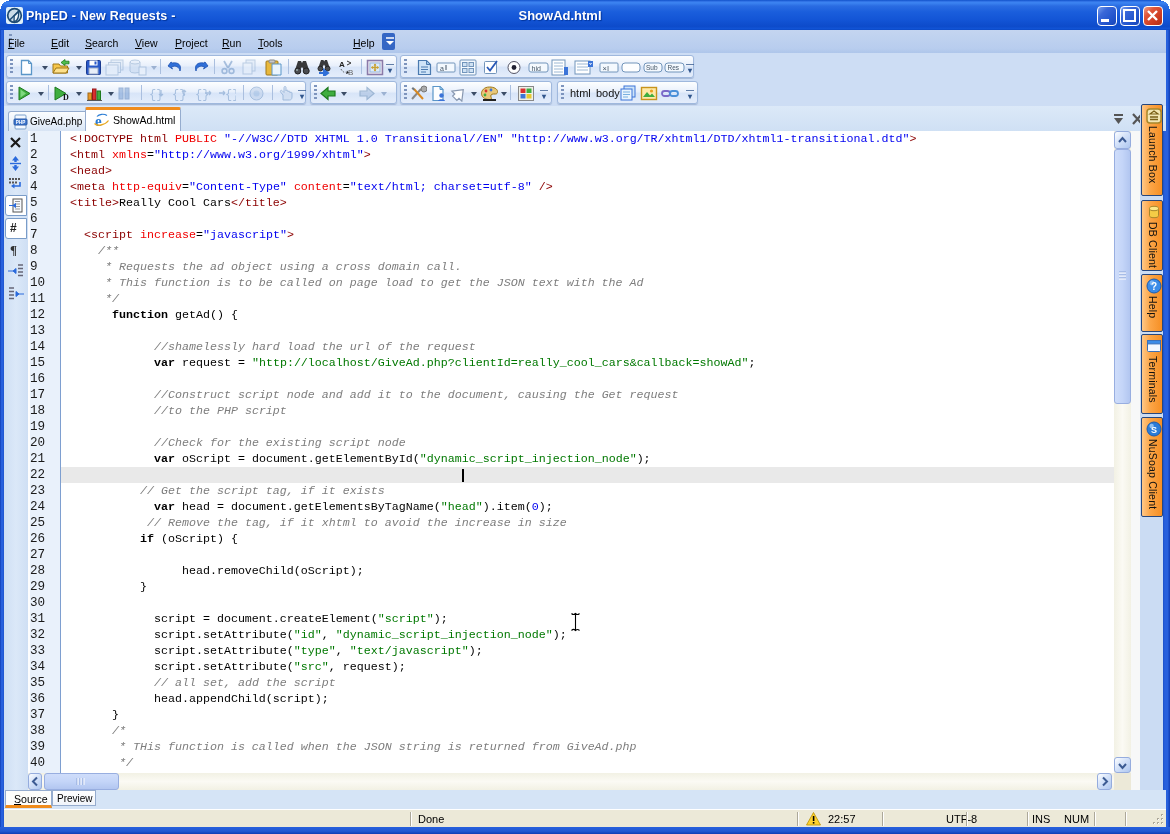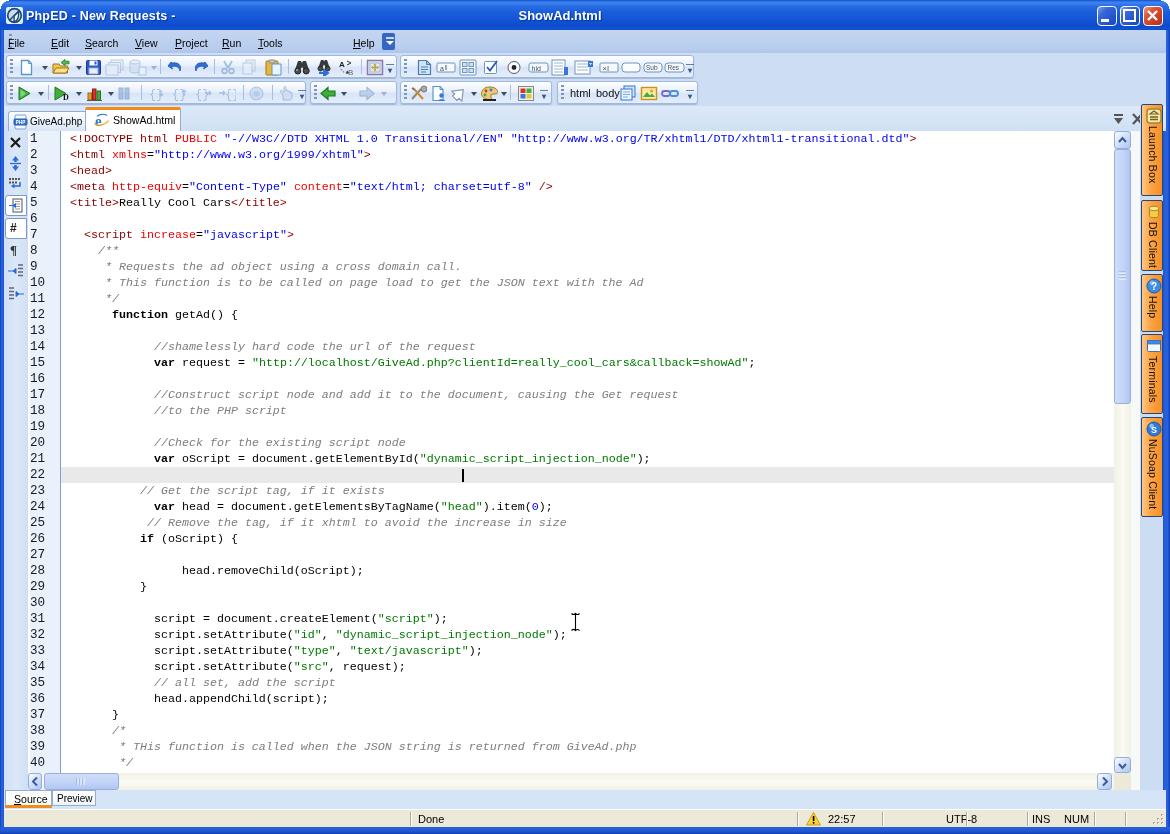--- a/index.html
+++ b/index.html
@@ -616,21 +616,21 @@
 <span class="t">&lt;meta</span> <span class="a">http-equiv</span>=<span class="s">"Content-Type"</span> <span class="a">content</span>=<span class="s">"text/html; charset=utf-8"</span> <span class="t">/&gt;</span>
 <span class="t">&lt;title&gt;</span>Really Cool Cars<span class="t">&lt;/title&gt;</span>
 
   <span class="t">&lt;script</span> <span class="a">increase</span>=<span class="s">"javascript"</span><span class="t">&gt;</span>
     <span class="c">/**</span>
      <span class="c">* Requests the ad object using a cross domain call.</span>
      <span class="c">* This function is to be called on page load to get the JSON text with the Ad</span>
      <span class="c">*/</span>
       <span class="k">function</span> getAd() {
 
-            <span class="c">//shamelessly hard code the url of the request</span>
+            <span class="c">//shamelessly hard load the url of the request</span>
             <span class="k">var</span> request = <span class="g">"http://localhost/GiveAd.php?clientId=really_cool_cars&amp;callback=showAd"</span>;
 
             <span class="c">//Construct script node and add it to the document, causing the Get request</span>
             <span class="c">//to the PHP script</span>
 
             <span class="c">//Check for the existing script node</span>
             <span class="k">var</span> oScript = document.getElementById(<span class="g">"dynamic_script_injection_node"</span>);
 
           <span class="c">// Get the script tag, if it exists</span>
             <span class="k">var</span> head = document.getElementsByTagName(<span class="g">"head"</span>).item(<span class="n">0</span>);

